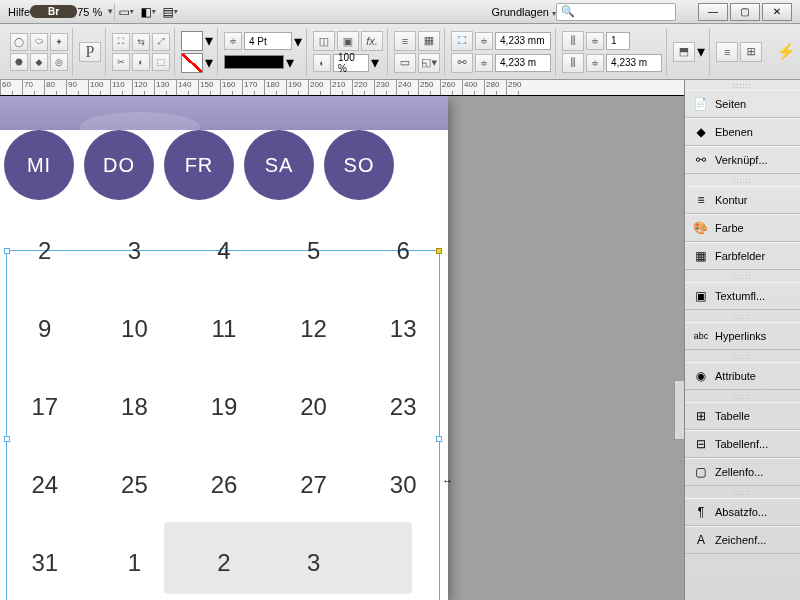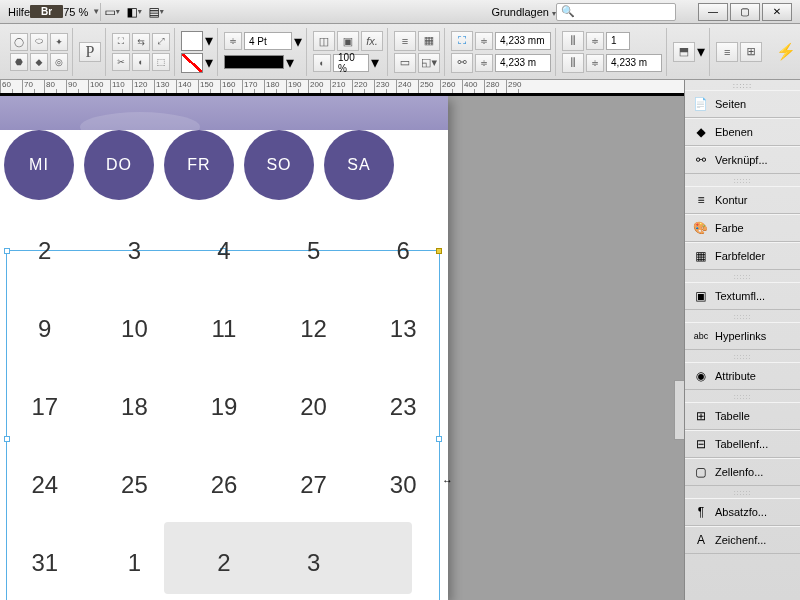--- a/index.html
+++ b/index.html
@@ -7,48 +7,48 @@
 
 
 .menubar { height: 24px; background: linear-gradient(#f0f0f0, #d8d8d8); border-bottom: 1px solid #999; display: flex; align-items: center; padding: 0 8px; gap: 0; font-size: 11px; }
 .menubar .spacer { flex: 1; }
 .menubar .zoom { display: inline-flex; align-items: center; gap: 4px; }
 .menubar .dropdown-icon { font-size: 8px; color: #555; }
 .menubar .search-box { width: 120px; height: 18px; background: #fff; border: 1px solid #aaa; border-radius: 2px; display: flex; align-items: center; padding: 0 4px; }
 .menubar .search-icon { font-size: 11px; color: #888; }
 .menubar .winbtn { width: 30px; height: 18px; border: 1px solid #888; background: linear-gradient(#fafafa,#ddd); display: inline-flex; align-items: center; justify-content: center; font-size: 10px; margin-left: 2px; cursor: pointer; }
 .menubar .tool-ic { width: 22px; height: 18px; border: 1px solid transparent; display: inline-flex; align-items: center; justify-content: center; font-size: 12px; }
-.bridge-badge { background:#4a4237; color:#fff; padding:1px 11px; font-size:10px; font-weight:bold; border-radius:1px; }
+.bridge-badge { background:#4a4237; color:#fff; padding:1px 18px; font-size:10px; font-weight:bold; border-radius:6px; }
 
 
 .control-panel { height: 56px; background: linear-gradient(#eaeaea,#dcdcdc); border-bottom: 1px solid #999; display: flex; align-items: center; padding: 2px 6px; gap: 2px; }
 .cp-group { display: flex; flex-direction: column; gap: 2px; padding: 0 4px; border-right: 1px solid #c0c0c0; height: 48px; justify-content: center; }
 .cp-row { display: flex; gap: 2px; align-items: center; }
 .cp-ic { width: 22px; height: 20px; border: 1px solid #bbb; background: linear-gradient(#fafafa,#e8e8e8); display: inline-flex; align-items: center; justify-content: center; font-size: 11px; color: #555; cursor: pointer; }
 .cp-ic.small { width: 18px; height: 18px; font-size: 9px; }
 .cp-field { height: 18px; border: 1px solid #aaa; background: #fff; font-size: 10px; padding: 0 4px; display: inline-flex; align-items: center; }
 .swatch { width: 22px; height: 20px; border: 1px solid #888; }
 .swatch.white { background: #fff; }
 .swatch.black { background: #000; }
 .swatch.none { background: #fff; position: relative; }
 .swatch.none::after { content: ""; position: absolute; left: 0; top: 0; right: 0; bottom: 0; background: linear-gradient(to top right, transparent 45%, red 45%, red 55%, transparent 55%); }
 .bolt { font-size: 16px; color: #cc9900; padding: 0 6px; }
 
 
-.ruler { height: 16px; background: #f4f4f4; border-bottom: 3px solid #000000; display: flex; font-size: 8px; color: #555; overflow: hidden; }
+.ruler { height: 16px; background: #f4f4f4; border-bottom: 1px solid #000000; display: flex; font-size: 8px; color: #555; overflow: hidden; }
 .ruler-tick { width: 22px; border-left: 1px solid #999; padding-left: 1px; height: 100%; position: relative; }
 .ruler-tick::after { content: ""; position: absolute; bottom: 0; left: 50%; width: 1px; height: 4px; background: #999; }
 
 
 .main { position: absolute; top: 96px; left: 0; right: 116px; bottom: 0; background: #a0a0a0; overflow: hidden; }
 .canvas-wrap { position: absolute; left: 0; top: 0; width: 448px; height: 504px; background: #fff; box-shadow: 4px 4px 10px rgba(0,0,0,.3); }
 .canvas-header { height: 34px; background: linear-gradient(#a8a3cc, #9690c0); position: relative; overflow: hidden; }
 .canvas-header::after { content: ""; position: absolute; left: 80px; top: 16px; width: 120px; height: 30px; border-radius: 50%; background: rgba(255,255,255,.15); }
 .circles-row { display: flex; gap: 10px; padding: 4px 4px 12px 4px; justify-content: flex-start; }
-.day-circle { width: 70px; height: 70px; border-radius: 50%; background: #5a5190; color: #fff; display: flex; align-items: center; justify-content: center; font-size: 16px; font-weight: 300; letter-spacing: 1px; margin-top: -4px; }
+.day-circle { width: 70px; height: 70px; border-radius: 50%; background: #5a5190; color: #fff; display: flex; align-items: center; justify-content: center; font-size: 20px; font-weight: 300; letter-spacing: 1px; margin-top: -4px; }
 .cal-grid { display: grid; grid-template-columns: repeat(5, 1fr); grid-template-rows: repeat(5, 78px); padding: 0 0 0 0; }
 .cal-cell { display: flex; align-items: center; justify-content: center; font-size: 24px; font-weight: 300; color: #333; font-family: 'Segoe UI Light', sans-serif; }
 .next-month-bg { position: absolute; left: 164px; bottom: 6px; width: 248px; height: 72px; background: #e8e8e8; border-radius: 4px; z-index: 0; }
 .cal-grid { position: relative; z-index: 1; }
 
 
 .sel-frame { position: absolute; left: 6px; top: 154px; width: 434px; height: 378px; border: 1px solid #58b0e6; pointer-events: none; }
 .sel-handle { position: absolute; width: 6px; height: 6px; background: #fff; border: 1px solid #58b0e6; }
 .sel-handle.tl { left: -3px; top: -3px; } .sel-handle.tm { left: 50%; top: -3px; margin-left: -3px; } .sel-handle.tr { right: -3px; top: -3px; background: #e8d040; border-color: #b09000; }
 .sel-handle.ml { left: -3px; top: 50%; margin-top: -3px; } .sel-handle.mr { right: -3px; top: 50%; margin-top: -3px; }
@@ -231,22 +231,22 @@
     <div class="ruler-tick">290</div>
   </div>
 
 <div class="main">
   <div class="canvas-wrap">
     <div class="canvas-header"></div>
     <div class="circles-row" id="circles">
         <div class="day-circle">MI</div>
         <div class="day-circle">DO</div>
         <div class="day-circle">FR</div>
+        <div class="day-circle">SA</div>
         <div class="day-circle">SO</div>
-        <div class="day-circle">SA</div>
       </div>
     <div class="next-month-bg"></div>
     <div class="cal-grid" id="grid">
         <div class="cal-cell">2</div>
         <div class="cal-cell">3</div>
         <div class="cal-cell">4</div>
         <div class="cal-cell">5</div>
         <div class="cal-cell">6</div>
         <div class="cal-cell">9</div>
         <div class="cal-cell">10</div>

